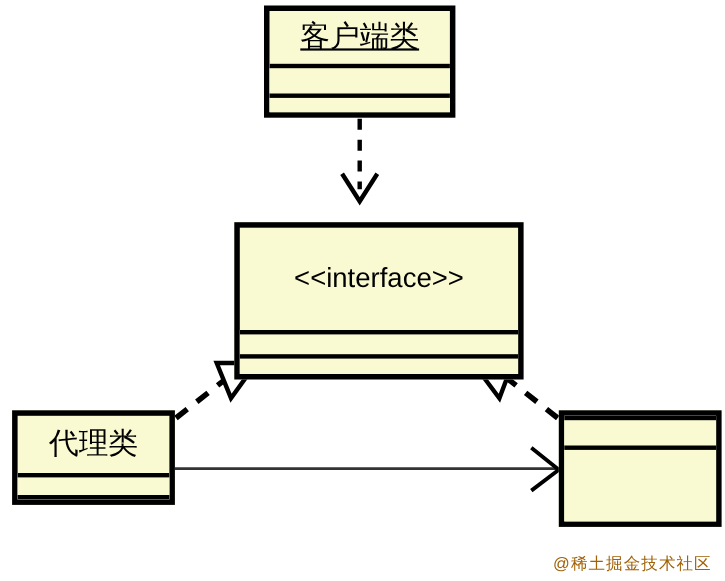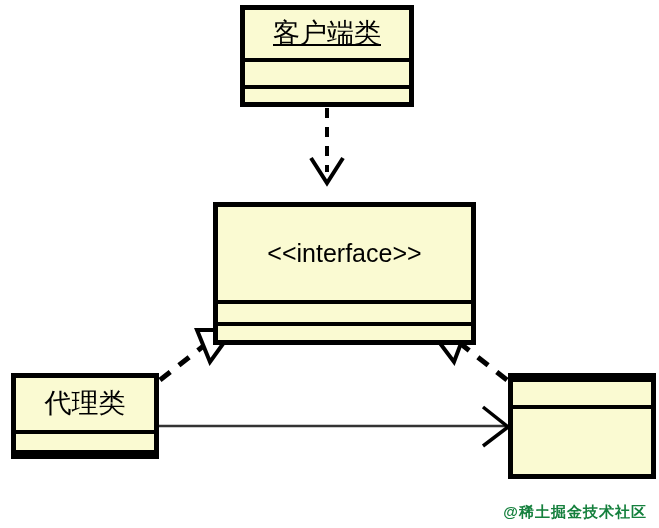--- a/index.html
+++ b/index.html
@@ -59,25 +59,24 @@
   .uml-compartment {
     border-top: 4px solid #000000;
     background: #fafad2;
   }
 
   .watermark {
     position: absolute;
     right: 12px;
     bottom: 6px;
     font-size: 15px;
-    color: #15803d;
+    color: #a16207;
     letter-spacing: 1px;
     white-space: nowrap;
     z-index: 3;
-    font-weight: bold;
   }
 
   
   #box-client      { left: 240px; top: 5px;   width: 174px; height: 102px; text-decoration: underline; }
   #box-client .uml-header      { height: 48px; }
   #box-client .c1  { height: 23px; }
   #box-client .c2  { flex: 1 1 auto; }
 
   #box-interface   { left: 213px; top: 202px; width: 263px; height: 143px; }
   #box-interface .uml-header   { height: 93px; gap: 2px; }

